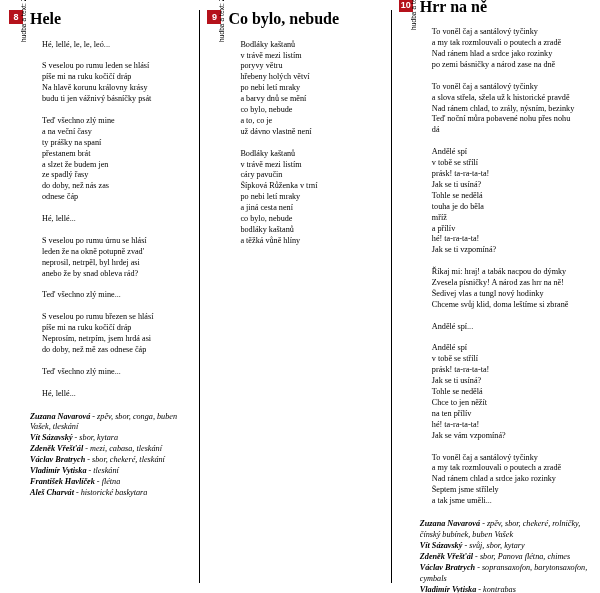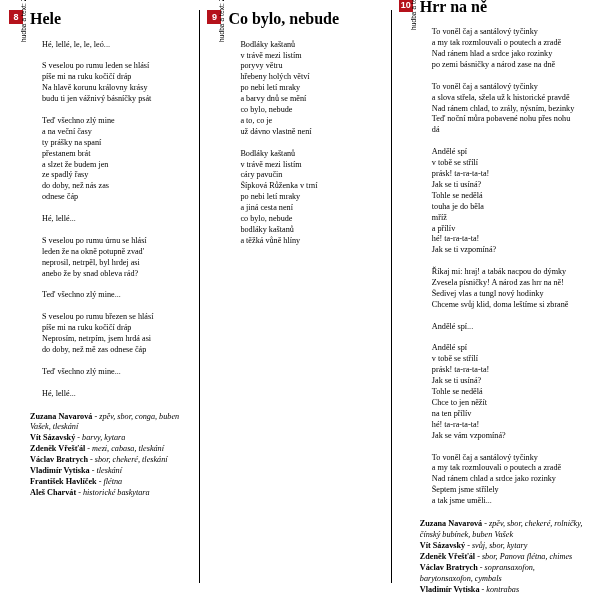--- a/index.html
+++ b/index.html
@@ -99,20 +99,21 @@
   .credits {
     font-size: 8.2px;
     line-height: 1.33;
     margin-top: 9px;
   }
   .credits .person {
     margin-bottom: 0px;
   }
   .credits .name {
     font-weight: bold;
+    font-style: italic;
   }
   .credits .role {
     font-style: italic;
   }
   .attribution {
     font-size: 8.2px;
     line-height: 1.33;
     margin-top: 9px;
   }
   .attribution .name {
@@ -168,21 +169,21 @@
 S veselou po rumu březen se hlásí
 píše mi na ruku kočičí dráp
 Neprosím, netrpím, jsem hrdá asi
 do doby, než mě zas odnese čáp
 
 Teď všechno zlý mine...
 
 Hé, lellé...</div>
         <div class="credits">
           <div class="person"><span class="name">Zuzana Navarová</span> <span class="role">- zpěv, sbor, conga, buben Vašek, tleskání</span></div>
-          <div class="person"><span class="name">Vít Sázavský</span> <span class="role">- barvy, kytara</span></div>
+          <div class="person"><span class="name">Vít Sázavský</span> <span class="role">- sbor, kytara</span></div>
           <div class="person"><span class="name">Zdeněk Vřešťál</span> <span class="role">- mezi, cabasa, tleskání</span></div>
           <div class="person"><span class="name">Václav Bratrych</span> <span class="role">- sbor, chekeré, tleskání</span></div>
           <div class="person"><span class="name">Vladimír Vytiska</span> <span class="role">- tleskání</span></div>
           <div class="person"><span class="name">František Havlíček</span> <span class="role">- flétna</span></div>
           <div class="person"><span class="name">Aleš Charvát</span> <span class="role">- historické baskytara</span></div>
         </div>
       </div>
     </div>
   </div>
 

